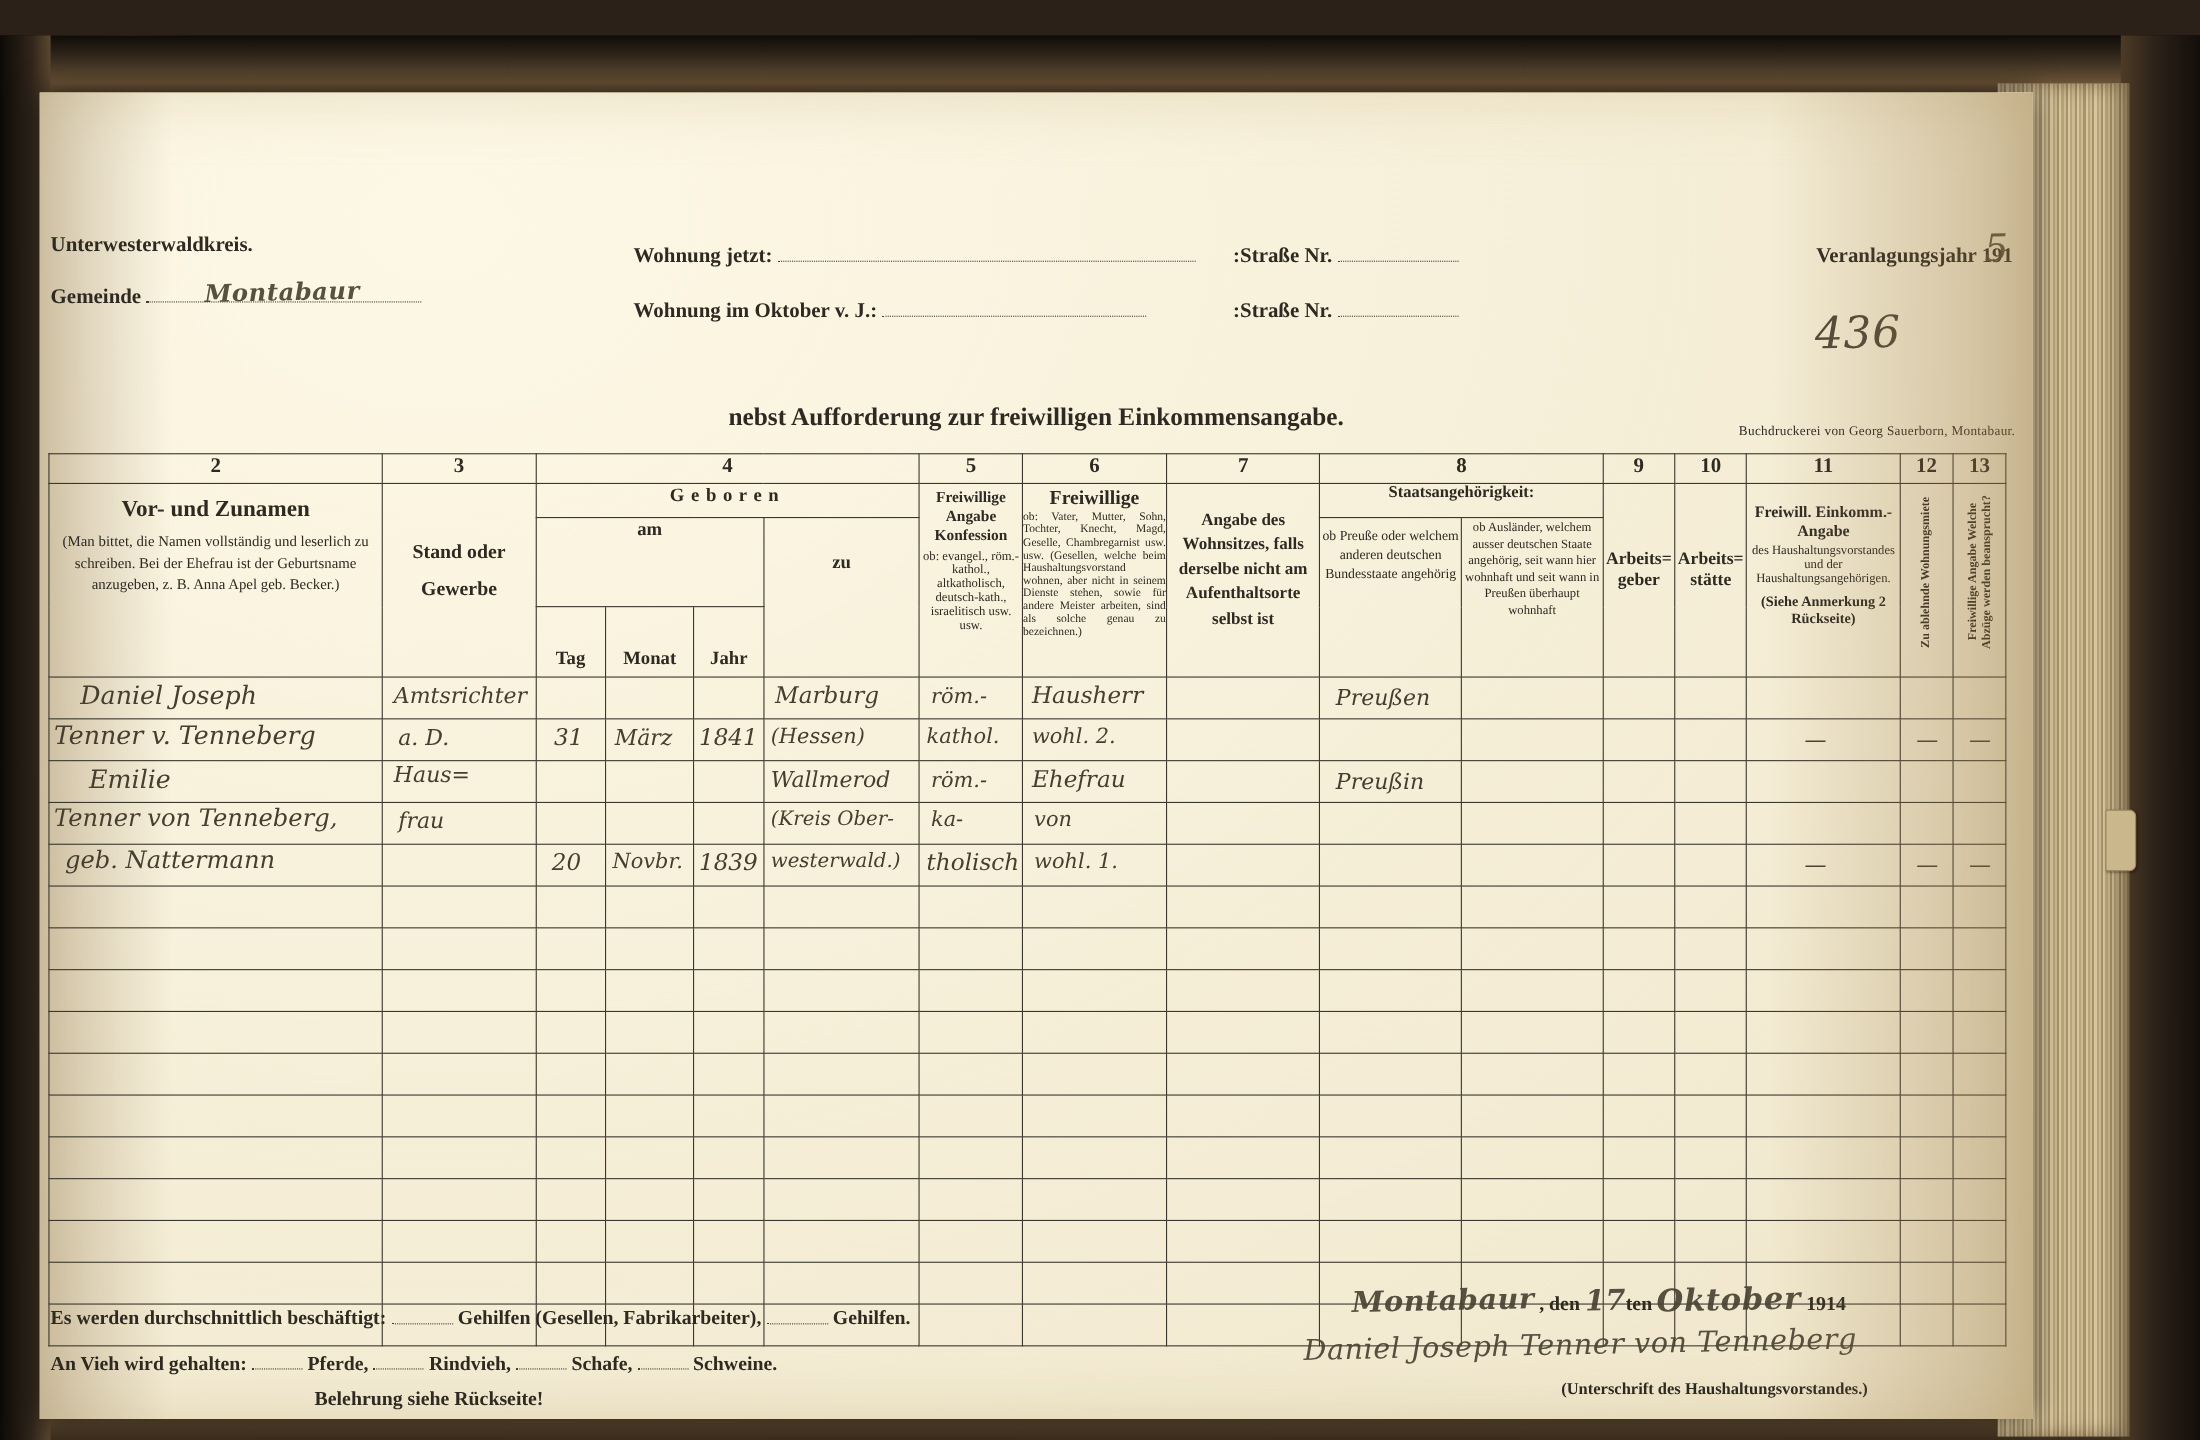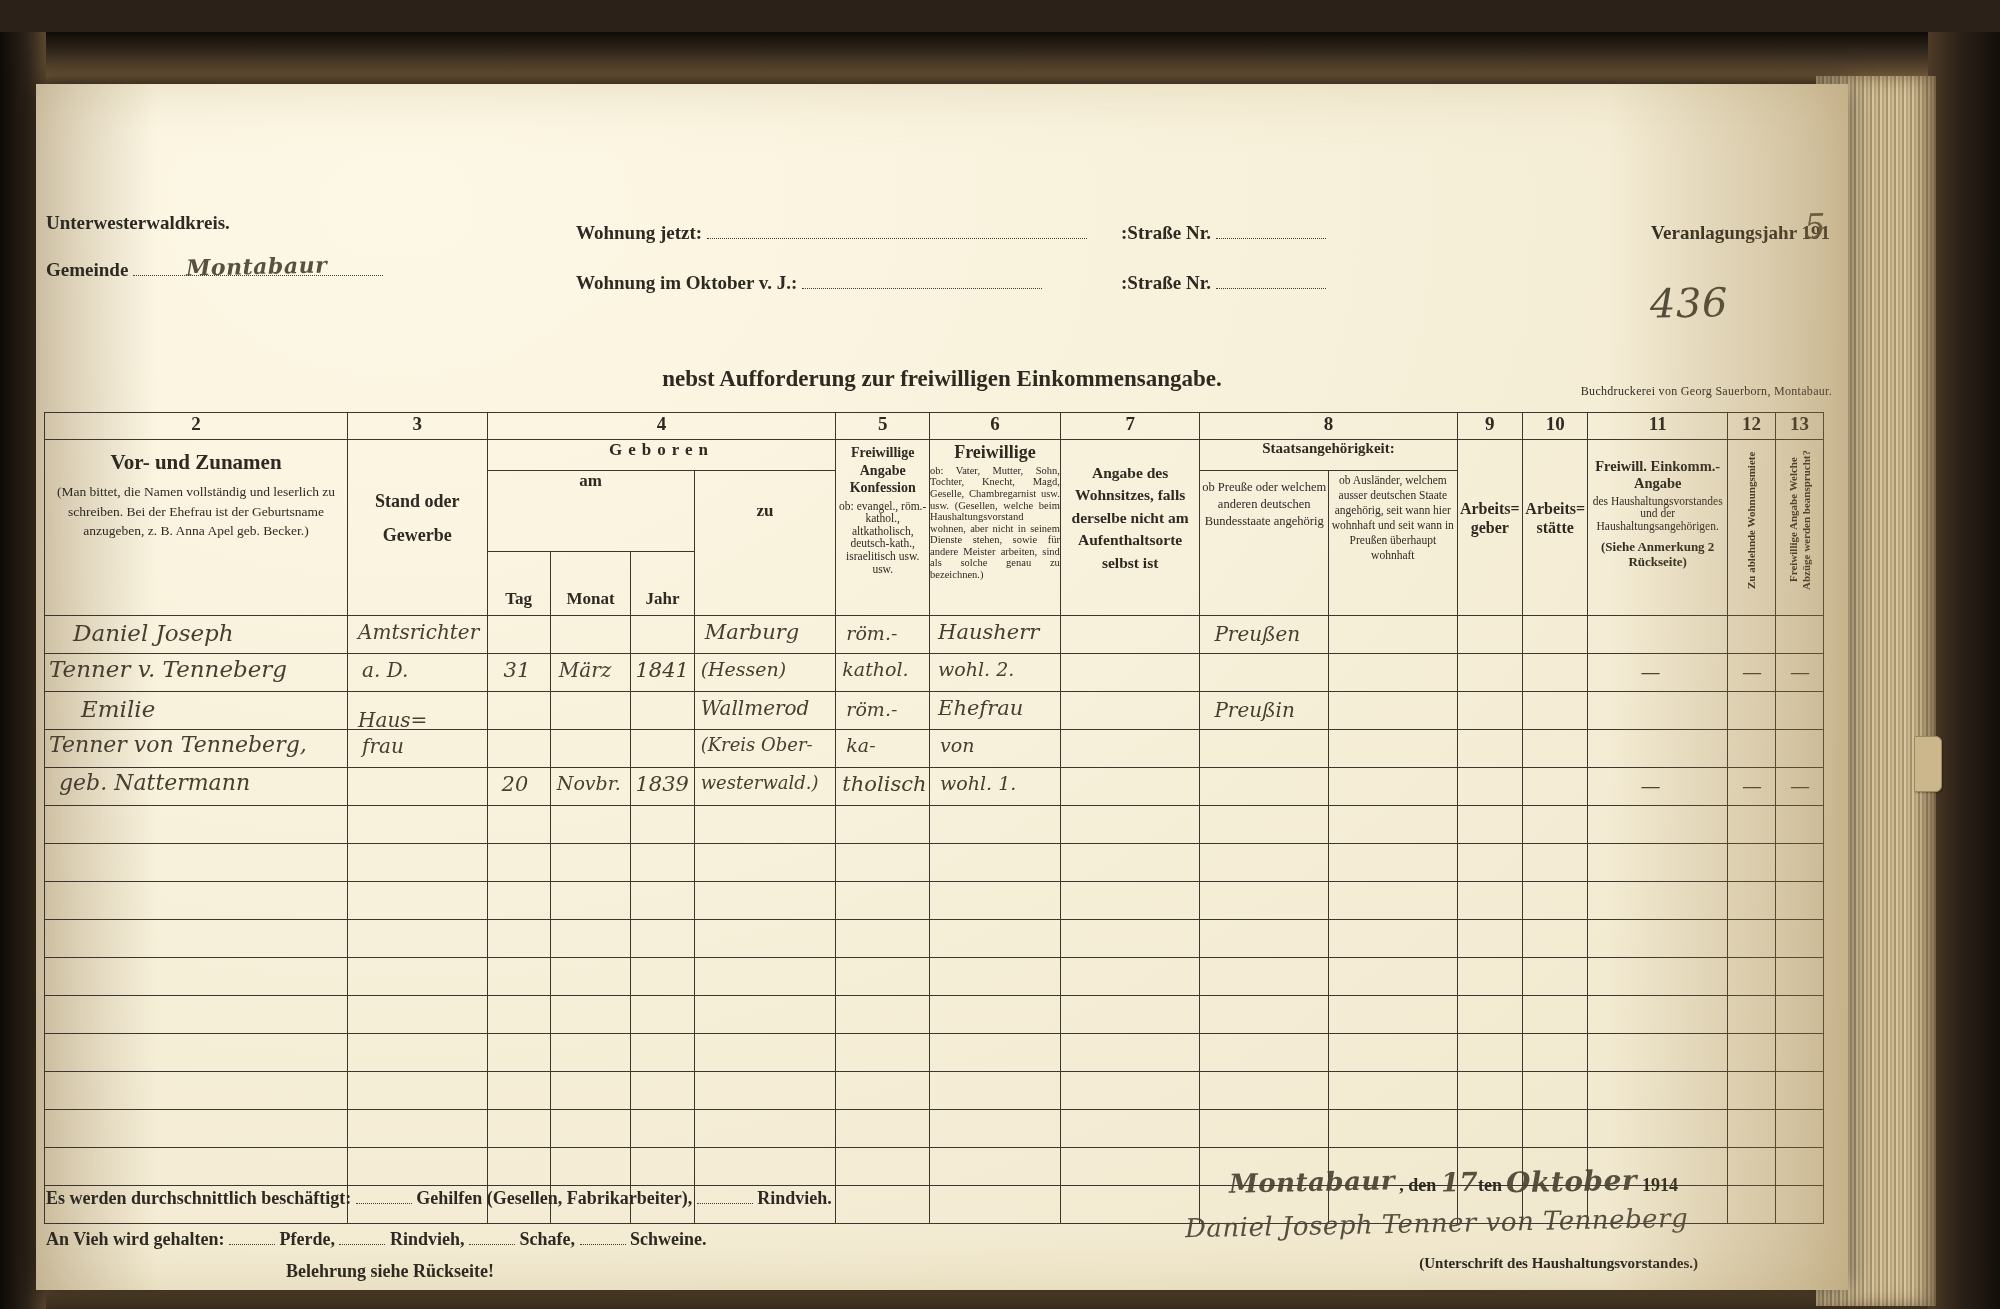--- a/index.html
+++ b/index.html
@@ -313,21 +313,21 @@
         <td>
           <span class="hw" style="left:14px;top:6px;font-size:20px;">—</span>
         </td>
       </tr>
 
       <tr class="datarow">
         <td>
           <span class="hw" style="left:36px;top:4px;font-size:23px;">Emilie</span>
         </td>
         <td>
-          <span class="hw" style="left:10px;top:16px;font-size:20px;">Haus=</span>
+          <span class="hw" style="left:10px;top:0;font-size:20px;">Haus=</span>
         </td>
         <td></td>
         <td></td>
         <td></td>
         <td>
           <span class="hw" style="left:6px;top:4px;font-size:20px;">Wallmerod</span>
         </td>
         <td>
           <span class="hw" style="left:10px;top:6px;font-size:19px;">röm.-</span>
         </td>
@@ -613,21 +613,21 @@
             <td></td>
           </tr>
     </tbody>
       </table>
 
     <div class="foot ink">
       <span>Es werden durchschnittlich beschäftigt:</span>
       <span class="dl" style="width:56px;"></span>
       <span>Gehilfen (Gesellen, Fabrikarbeiter),</span>
       <span class="dl" style="width:56px;"></span>
-      <span>Rindvieh.</span>
+      <span>Gehilfen.</span>
     </div>
 
     <div class="foot2 ink">
       <span>An Vieh wird gehalten:</span>
       <span class="dl" style="width:46px;"></span>
       <span>Pferde,</span>
       <span class="dl" style="width:46px;"></span>
       <span>Rindvieh,</span>
       <span class="dl" style="width:46px;"></span>
       <span>Schafe,</span>

